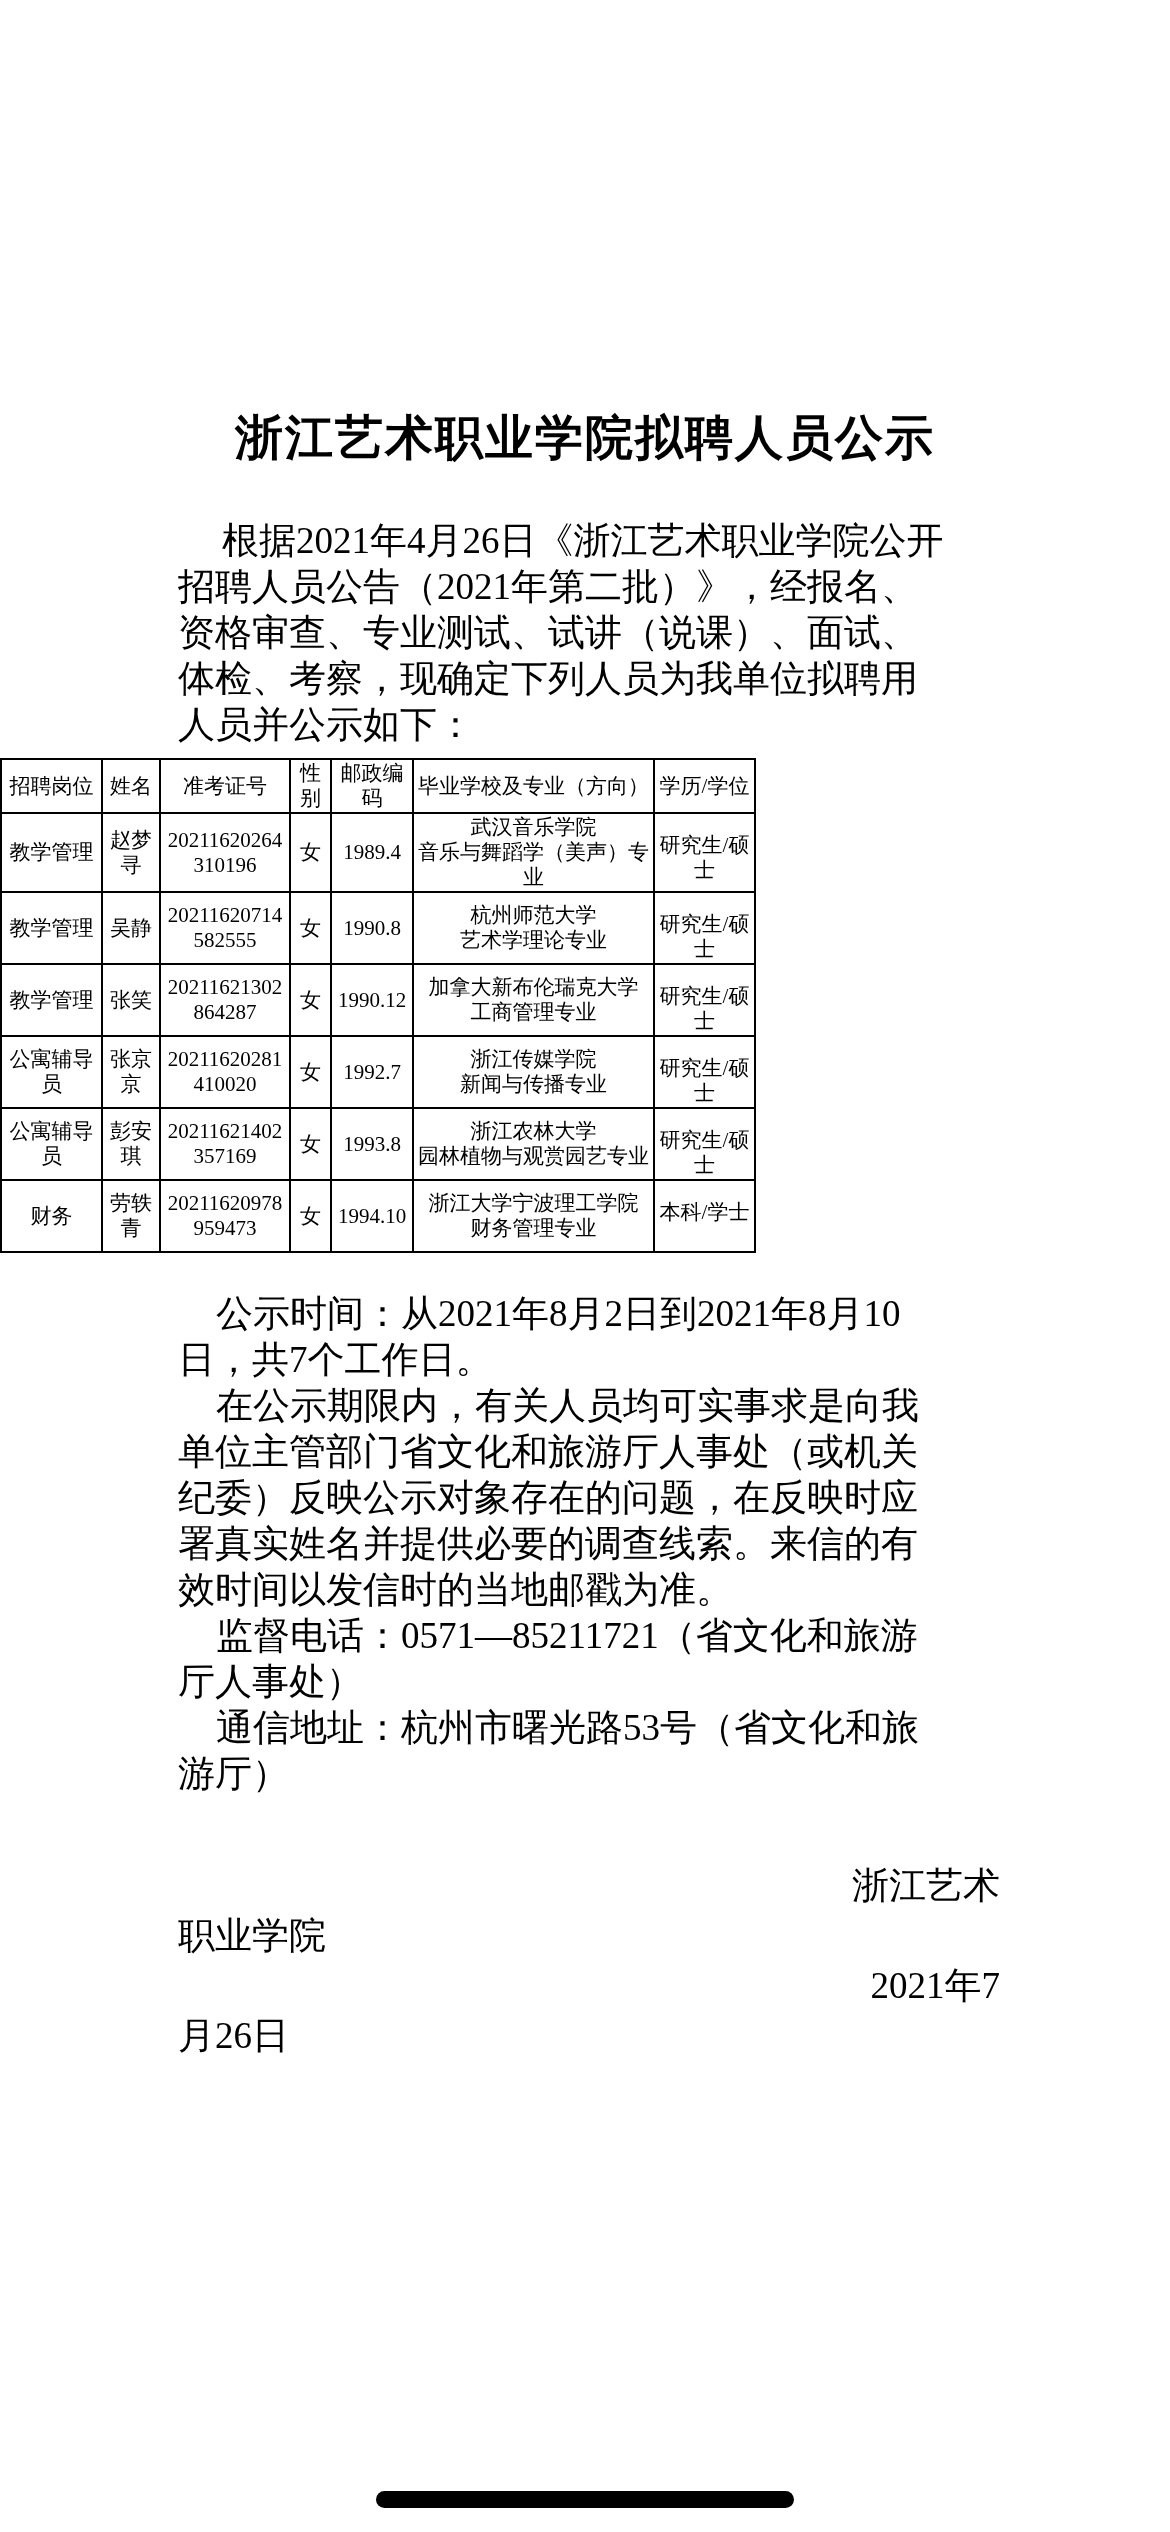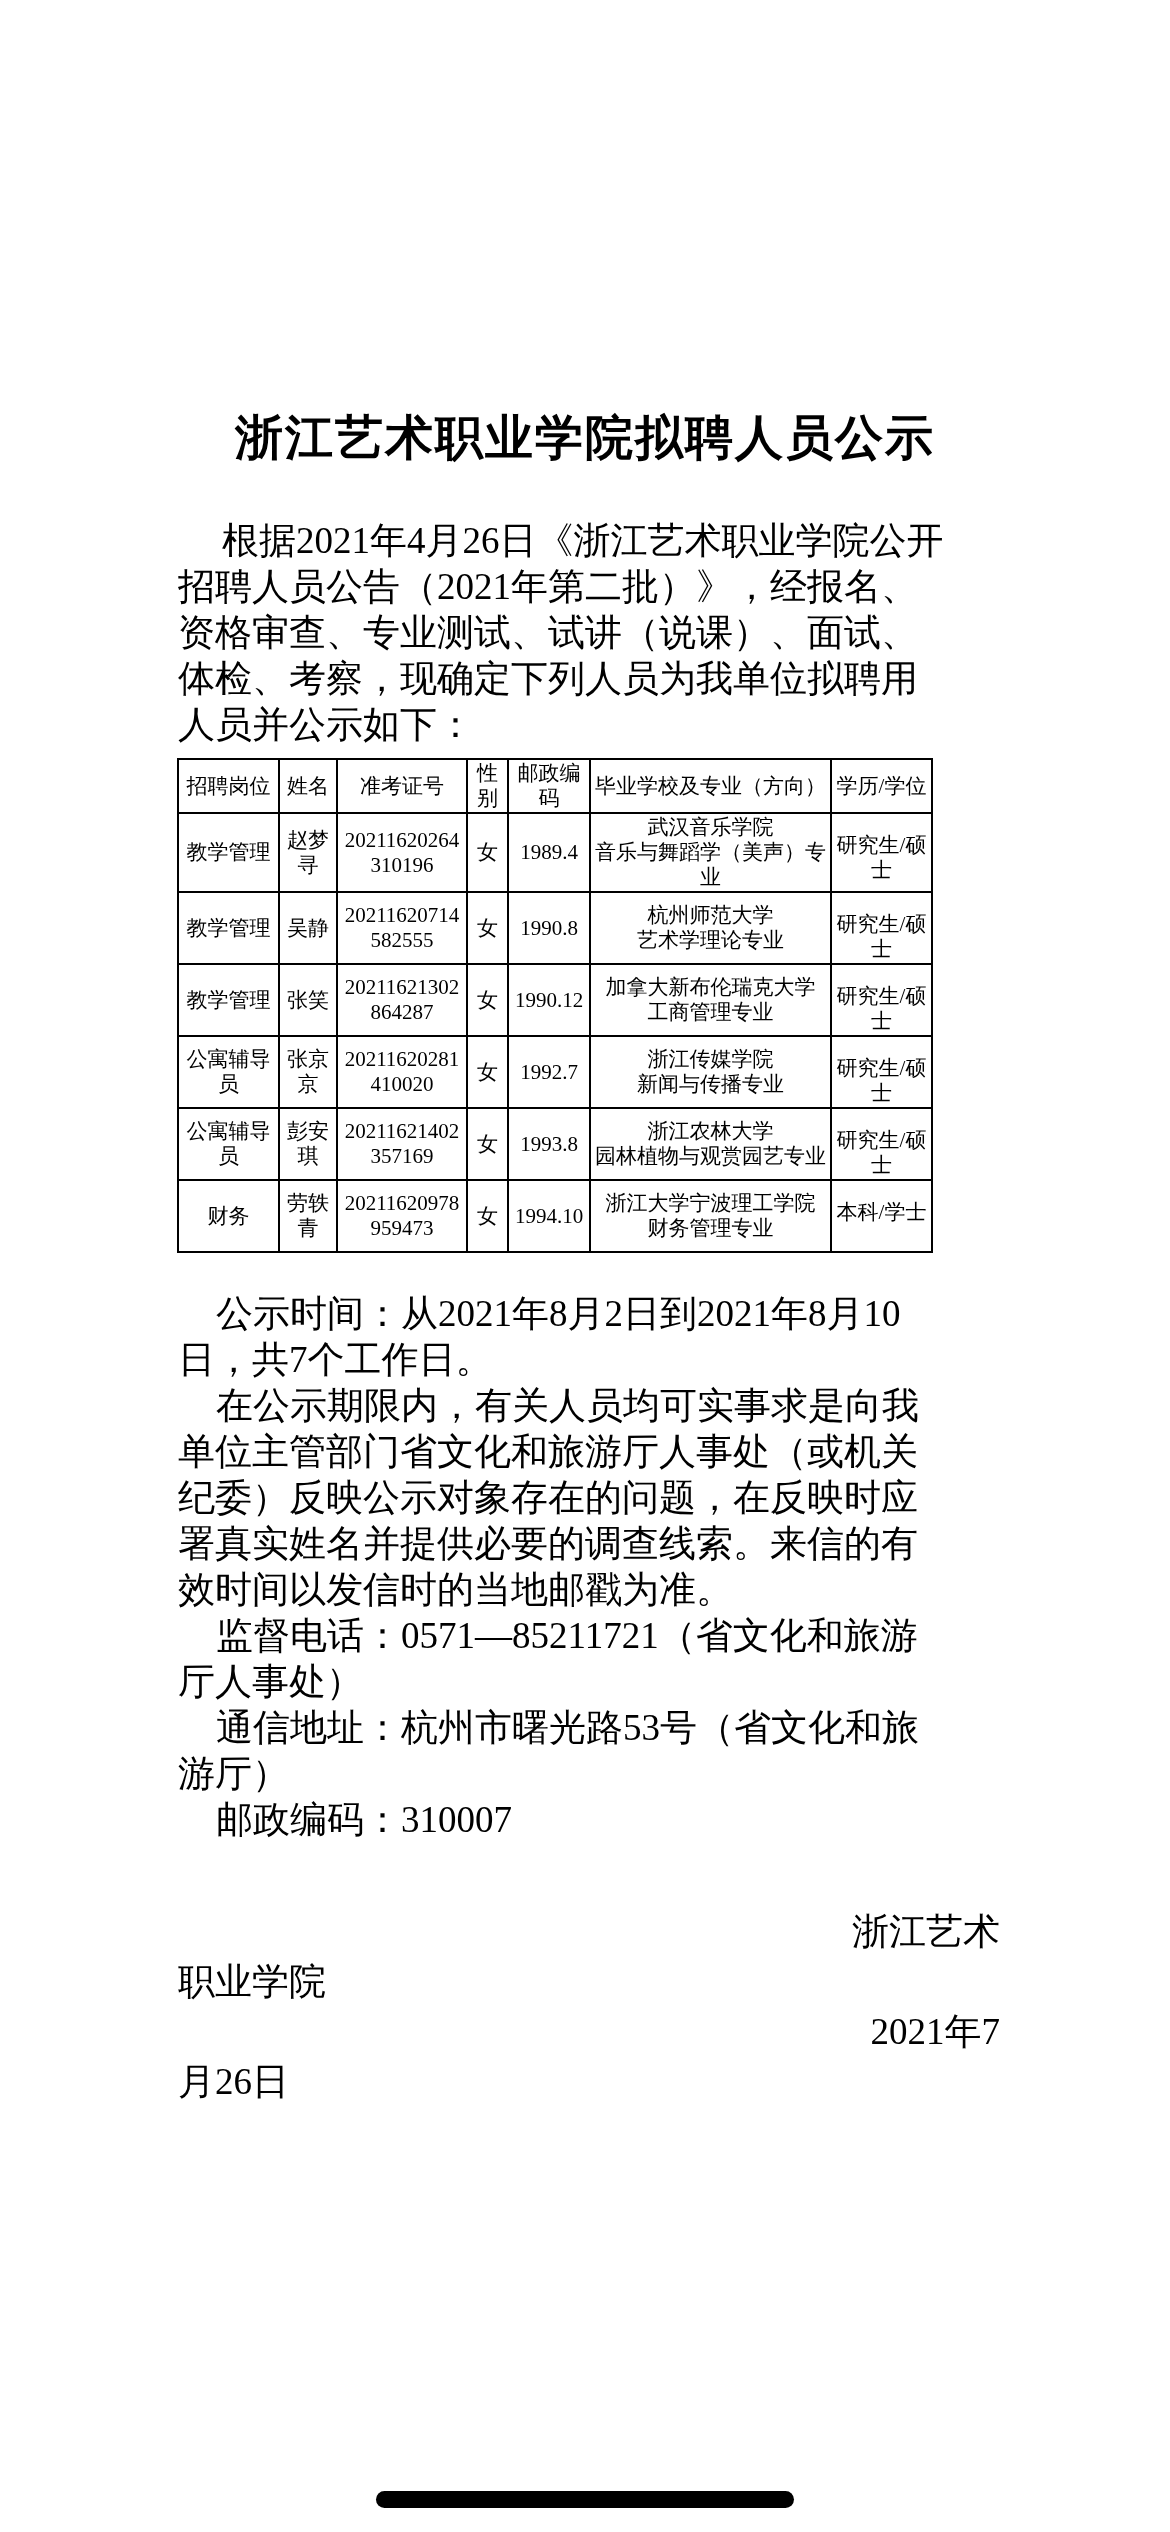--- a/index.html
+++ b/index.html
@@ -18,21 +18,21 @@
   }
   .content {
     width: 822px; margin-left: 178px;
     font-size: 37px; line-height: 46px;
     text-align: justify;
   }
   .intro { margin-top: 52px; text-indent: 44px; }
 
   .applicants-table {
     border-collapse: collapse;
-    margin-left: 177px; margin-top: 10px;
+    margin-top: 10px;
     font-size: 21px; line-height: 25px;
     text-align: center;
   }
   .applicants-table th, .applicants-table td {
     border: 2px solid #000000;
     padding: 1px 2px;
     font-weight: normal;
   }
   .applicants-table th { height: 26px; }
   .applicants-table td { height: 50px; vertical-align: middle; }
@@ -142,21 +142,20 @@
         <td class="cell-degree">本科/学士</td>
       </tr>
     </tbody>
 </table>
 
 <div class="content paras">
     <div class="para p-publicity-period">公示时间：从2021年8月2日到2021年8月10<br>日，共7个工作日。</div>
     <div class="para p-feedback">在公示期限内，有关人员均可实事求是向我<br>单位主管部门省文化和旅游厅人事处（或机关<br>纪委）反映公示对象存在的问题，在反映时应<br>署真实姓名并提供必要的调查线索。来信的有<br>效时间以发信时的当地邮戳为准。</div>
     <div class="para p-phone-1">监督电话：0571—85211721（省文化和旅游<br>厅人事处）</div>
     <div class="para p-address">通信地址：杭州市曙光路53号（省文化和旅<br>游厅）</div>
-    <div class="para p-postcode">邮政编码：310007</div>
   </div>
 
 <div class="content signature">
     <div class="sig-line sig-right">浙江艺术</div>
     <div class="sig-line sig-left">职业学院</div>
     <div class="sig-line sig-right">2021年7</div>
     <div class="sig-line sig-left">月26日</div>
   </div>
 
 <div class="home-indicator"></div>

